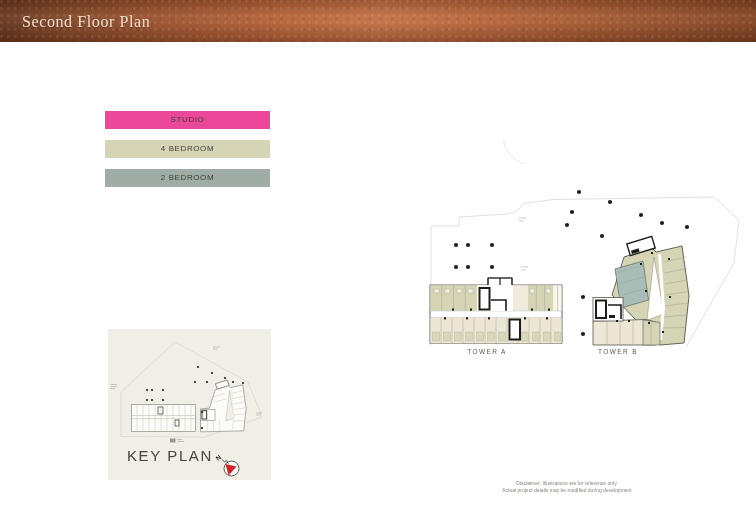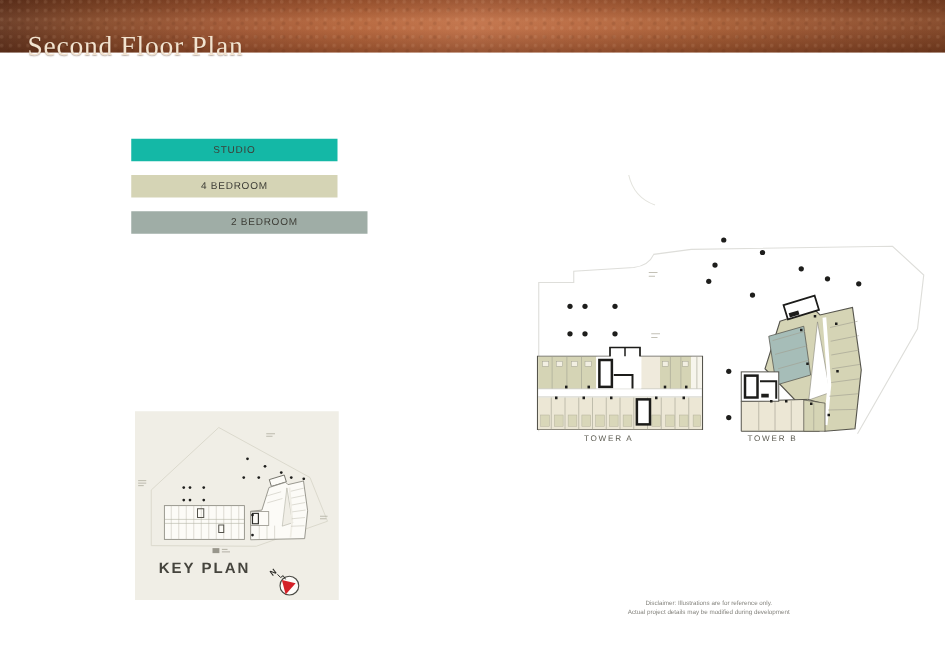--- a/index.html
+++ b/index.html
@@ -11,39 +11,39 @@
   .header{
     position:absolute;left:0;top:0;width:756px;height:42px;
     background:
       radial-gradient(circle at 18% 20%, rgba(255,220,190,.10) 0 1px, transparent 2px),
       radial-gradient(circle at 62% 70%, rgba(70,30,12,.12) 0 1px, transparent 2px),
       linear-gradient(180deg, rgba(70,30,12,.28) 0%, rgba(255,205,165,.10) 40%, rgba(255,215,180,.06) 55%, rgba(60,25,10,.30) 100%),
       linear-gradient(100deg,#5f321e 0%,#7e4426 10%,#9c5331 24%,#b26239 38%,#bf6f47 50%,#b4653d 62%,#a25932 76%,#8f4d2c 88%,#7c4123 100%);
     background-size:7px 7px,11px 11px,100% 100%,100% 100%;
   }
   .header-title{
-    position:absolute;left:22px;top:16px;height:42px;display:flex;align-items:center;
-    font-family:"Liberation Serif",serif;font-size:22px;letter-spacing:.6px;
+    position:absolute;left:22px;top:1px;height:42px;display:flex;align-items:center;
+    font-family:"Liberation Serif",serif;font-size:16px;letter-spacing:.6px;
     color:#f2e3cf;text-shadow:0 1px 1px rgba(60,25,10,.35);
   }
   
   .legend{position:absolute;left:105px;top:111px;width:165px;}
   .legend-bar{
     width:165px;height:17.5px;margin-bottom:11.5px;
     display:flex;align-items:center;justify-content:center;
     font-size:8px;letter-spacing:.6px;color:#3d3d36;
   }
   
   .keyplan{
     position:absolute;left:108px;top:329px;width:163px;height:151px;
     background:#f0eee6;
   }
   .keyplan-title{
     position:absolute;left:19px;top:118px;
-    font-size:12px;letter-spacing:1.6px;color:#45443d;font-weight:bold;
+    font-size:15px;letter-spacing:1.6px;color:#45443d;
   }
   
   .tower-label{
     position:absolute;font-size:6.5px;letter-spacing:1.4px;color:#5a594f;
     width:80px;text-align:center;
   }
   .tower-a-label{left:447px;top:348px;}
   .tower-b-label{left:578px;top:348px;}
   
   .disclaimer{
@@ -53,23 +53,23 @@
   svg{display:block;}
 </style>
 </head>
 <body>
 
 <div class="header">
   <div class="header-title">Second Floor Plan</div>
 </div>
 
 <div class="legend">
-  <div class="legend-bar" style="background: #14b8a6;">STUDIO</div>
+  <div class="legend-bar" style="background: #ec4899;">STUDIO</div>
   <div class="legend-bar" style="background: rgb(213, 212, 181);">4 BEDROOM</div>
-  <div class="legend-bar" style="background: rgb(159, 173, 166); padding-left: 24px;">2 BEDROOM</div>
+  <div class="legend-bar" style="background: rgb(159, 173, 166);">2 BEDROOM</div>
 </div>
 
 <svg style="position:absolute;left:410px;top:135px;" width="346" height="235" viewBox="410 135 346 235">
 
   <g fill="none" stroke="#dededa" stroke-width="0.9">
     <path d="M 431,345 L 431,226 L 459,226 L 459,217 L 507,214 Q 519,212.5 523,203.5 L 553,199.5 L 714,197 L 739,220 L 734,263 L 686,347"></path>
     <path d="M 503,140 Q 507,158 524,164" stroke="#e4e4de"></path>
   </g>
 
   <g stroke="#bab8ab" stroke-width="0.7">

